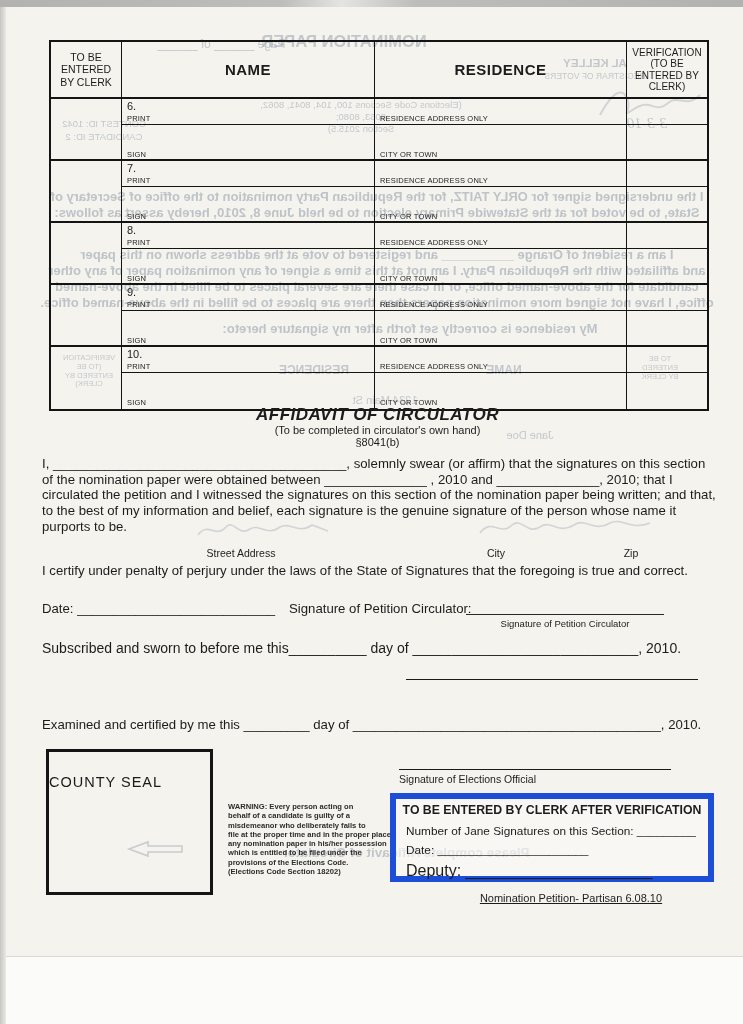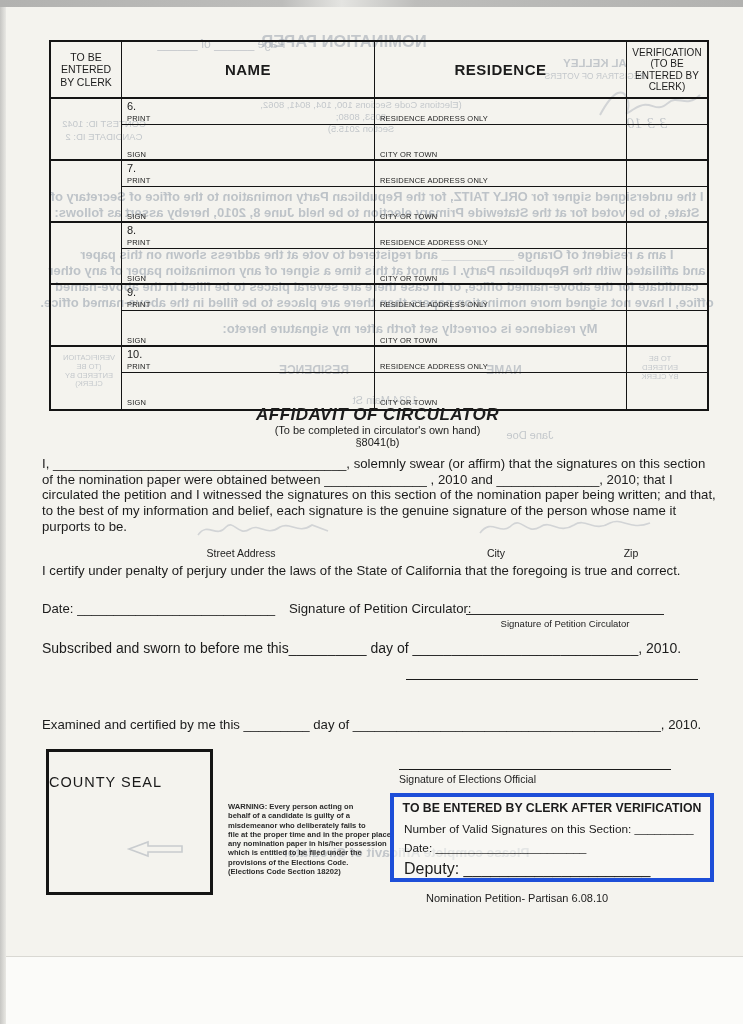--- a/index.html
+++ b/index.html
@@ -51,26 +51,26 @@
   .subscribed { position:absolute; left:36px; top:633px; width:690px; font-size:14px; }
   .notary-line { position:absolute; left:400px; top:672px; width:292px; border-top:1.5px solid #1a1a1a; }
   .notary-label { position:absolute; left:400px; top:676px; width:292px; text-align:center; font-size:10.5px; }
   .examined { position:absolute; left:36px; top:710px; width:700px; font-size:13.2px; }
 
   .seal-box { position:absolute; left:40px; top:742px; width:167px; height:146px; border:3px solid #141414; }
   .seal-label { position:absolute; left:0; right:0; top:22px; text-align:left; font-size:14.5px; letter-spacing:1px; color:#1a1a1a; }
   .warning { position:absolute; left:222px; top:795px; width:176px; font-size:7.6px; line-height:9.3px; font-weight:bold; color:#2c2c2c; white-space:pre-line; }
   .eo-line { position:absolute; left:393px; top:762px; width:272px; border-top:1.5px solid #1a1a1a; }
   .eo-label { position:absolute; left:393px; top:766px; width:272px; font-size:10.5px; }
-  .clerk-box { position:absolute; left:384px; top:786px; width:324px; height:89px; border:4px solid #1d4ed8; background:rgba(250,250,247,.6); }
+  .clerk-box { position:absolute; left:384px; top:786px; width:324px; height:89px; border:6px solid #1d4ed8; background:rgba(250,250,247,.6); }
   .clerk-box .cb-title { position:absolute; left:0; right:0; top:4px; text-align:center; font-size:12.3px; font-weight:bold; }
   .clerk-box .cb-line1 { position:absolute; left:10px; top:25px; font-size:11.8px; }
   .clerk-box .cb-line2 { position:absolute; left:10px; top:44px; font-size:11.8px; }
   .clerk-box .cb-line3 { position:absolute; left:10px; top:63px; font-size:16px; }
-  .footer { position:absolute; left:420px; top:885px; width:290px; text-align:left; font-size:11px; }
+  .footer { position:absolute; left:420px; top:885px; width:290px; text-align:center; font-size:11px;text-decoration:underline; }
 
   
   .bleed { position:absolute; transform:scaleX(-1); color:#a6adb6; opacity:.62; filter:blur(.35px); white-space:pre-line; text-align:center; }
   .bleed.bb { font-weight:bold; }
   .bleed.sb { font-weight:600; color:#9da6b1; }
   .bleed-svg { position:absolute; opacity:.55; }
   .edge-top { position:absolute; left:0; top:0; right:0; height:7px; background:linear-gradient(90deg,#b2b2b0 0%,#bdbdbb 38%,#e4e4e1 46%,#bdbdbb 56%,#b2b2b0 100%); }
   .edge-left { position:absolute; left:0; top:7px; width:6px; bottom:0; background:linear-gradient(90deg,#c6c6c3,#e9e8e4); }
 </style>
 </head>
@@ -266,21 +266,21 @@
 
   <div class="aff-title">AFFIDAVIT OF CIRCULATOR</div>
   <div class="aff-sub">(To be completed in circulator's own hand)</div>
   <div class="aff-code">§8041(b)</div>
   <div class="oath">I, ________________________________________, solemnly swear (or affirm) that the signatures on this section of the nomination paper were obtained between ______________ , 2010 and ______________, 2010; that I circulated the petition and I witnessed the signatures on this section of the nomination paper being written; and that, to the best of my information and belief, each signature is the genuine signature of the person whose name it purports to be.</div>
 
   <div class="sublabel lb-street">Street Address</div>
   <div class="sublabel lb-city">City</div>
   <div class="sublabel lb-zip">Zip</div>
 
-  <div class="certify">I certify under penalty of perjury under the laws of the State of California that the foregoing is true and correct.</div>
+  <div class="certify">I certify under penalty of perjury under the laws of the State of Signatures that the foregoing is true and correct.</div>
 
   <div class="date-row">Date: ___________________________</div>
   <div class="sigcirc-label">Signature of Petition Circulator:</div>
   <div class="sigcirc-line"></div>
   <div class="sigcirc-sub">Signature of Petition Circulator</div>
 
   <div class="subscribed">Subscribed and sworn to before me this__________ day of _____________________________, 2010.</div>
 
   <div class="notary-line"></div>
 
@@ -297,21 +297,21 @@
 any nomination paper in his/her possession
 which is entitled to be filed under the
 provisions of the Elections Code.
 (Elections Code Section 18202)</div>
 
   <div class="eo-line"></div>
   <div class="eo-label">Signature of Elections Official</div>
 
   <div class="clerk-box">
     <div class="cb-title">TO BE ENTERED BY CLERK AFTER VERIFICATION</div>
-    <div class="cb-line1">Number of Valid Signatures on this Section: _________</div>
+    <div class="cb-line1">Number of Jane Signatures on this Section: _________</div>
     <div class="cb-line2">Date: _______________________</div>
     <div class="cb-line3">Deputy: _____________________</div>
   </div>
 
   <div class="footer">Nomination Petition- Partisan 6.08.10</div>
 
   <div class="page-bottom-edge"></div>
   <div class="below-edge"></div>
 </div>
 

